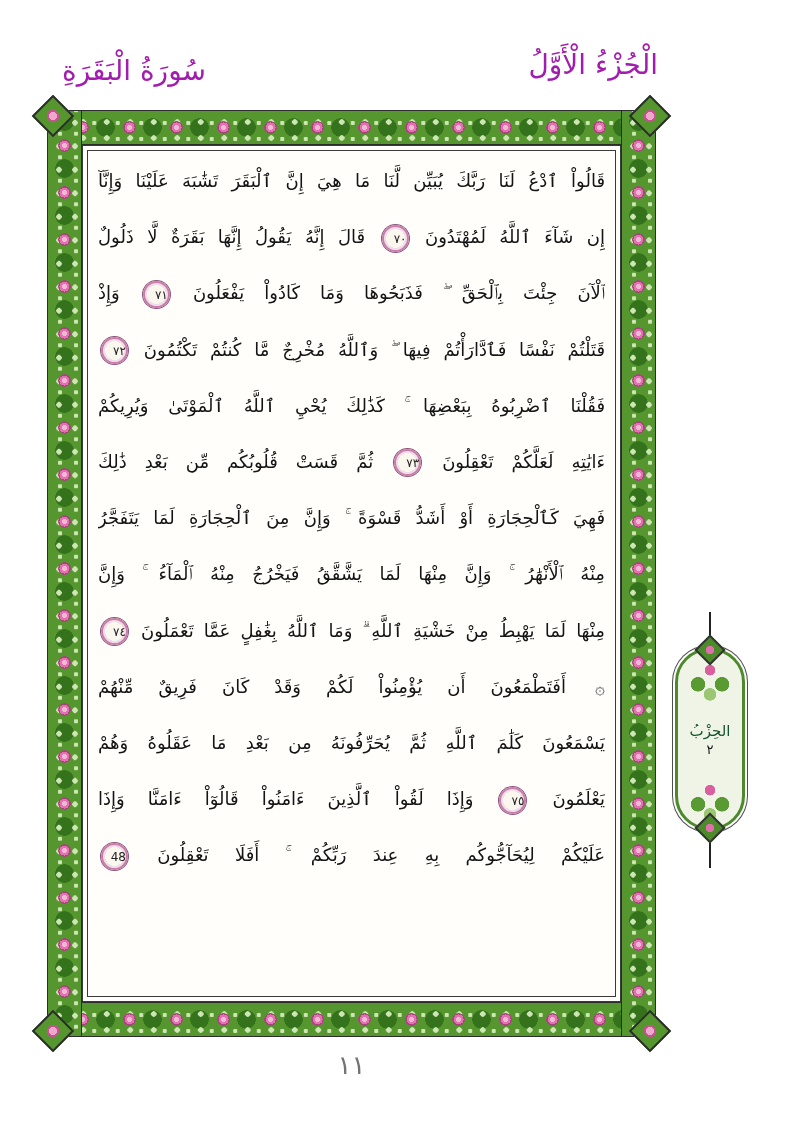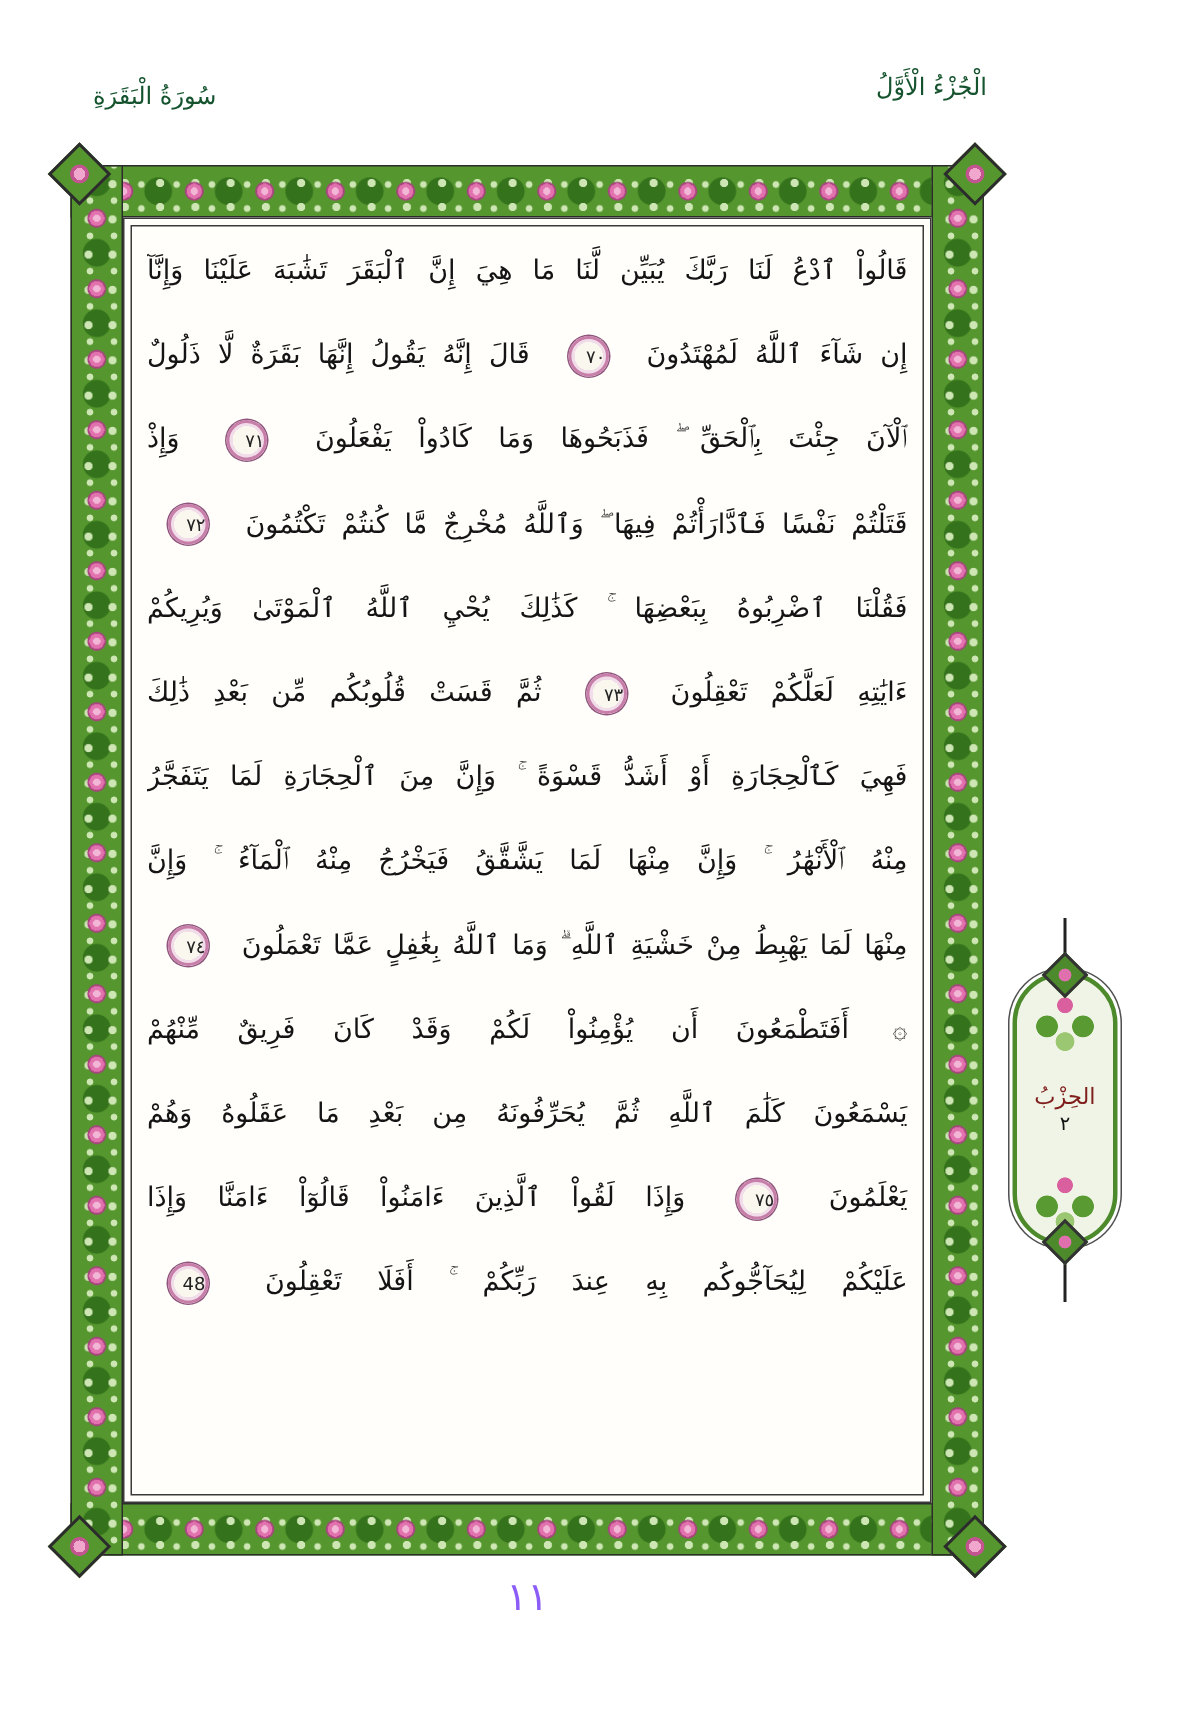--- a/index.html
+++ b/index.html
@@ -1,21 +1,21 @@
 <!DOCTYPE html>
 <html lang="ar"><head>
 <meta charset="utf-8">
 <style>
   html,body{margin:0;padding:0;}
   body{
     width:798px;height:1140px;position:relative;background:#ffffff;
     font-family:"DejaVu Sans",sans-serif;color:#1b1b1b;overflow:hidden;
   }
   
-  .running-head{position:absolute;font-size:16px;color:#14532d;direction:rtl;white-space:nowrap;}
+  .running-head{position:absolute;font-size:28px;color:#a21caf;direction:rtl;white-space:nowrap;}
   .head-right{top:48px;right:140px;margin-left:26px;}
   .head-left{top:54px;left:62px;}
   
   .frame{position:absolute;left:47px;top:110px;width:609px;height:927px;}
   .band{position:absolute;background-color:#55962e;border:1px solid #2c2c2c;box-sizing:border-box;}
   .band-h{
     background-image:
       radial-gradient(circle,#f2b7d6 0 2.5px,#e272ae 2.5px 5px,#a8437f 5px 6px,rgba(0,0,0,0) 6.5px),
       radial-gradient(circle,#cde6b4 0 2.5px,rgba(0,0,0,0) 3px),
       radial-gradient(circle,#cde6b4 0 2px,rgba(0,0,0,0) 2.5px),
@@ -49,21 +49,21 @@
   .quran-line{
     height:56.2px;line-height:56.2px;white-space:nowrap;overflow:hidden;
     text-align:justify;text-align-last:justify;font-size:18px;color:#141414;
   }
   .ayah-text{letter-spacing:0;}
   .ayah-marker{
     display:inline-block;vertical-align:middle;width:27px;height:27px;border-radius:50%;
     background:radial-gradient(circle,#faf7ee 0 58%,#f1dcea 58% 100%);
     border:2px solid #c77fa9;box-shadow:0 0 0 1px #8e567c;
     text-align:center;line-height:25px;font-size:12px;color:#222;box-sizing:border-box;
-    margin:0 14px;
+    margin:0 3px;
   }
   .rub-el-hizb{font-size:17px;color:#3c3c3c;vertical-align:middle;margin-left:4px;}
   
   .hizb-ornament{position:absolute;left:672px;top:612px;width:76px;height:256px;}
   .hizb-line{position:absolute;left:50%;top:0;width:2px;height:100%;background:#222;transform:translateX(-50%);}
   .hizb-medallion{
     position:absolute;left:3px;top:36px;width:70px;height:182px;box-sizing:border-box;
     background:#f0f4e6;border:3px solid #4c8a2c;border-radius:34px;
     box-shadow:0 0 0 2px #ffffff,0 0 0 3px #4f4f4f;
     display:flex;flex-direction:column;align-items:center;justify-content:space-between;
@@ -76,24 +76,24 @@
   .hizb-tip-top{top:-12px;} .hizb-tip-bottom{bottom:-12px;}
   .hizb-deco{
     width:48px;height:44px;margin:6px 0;
     background-image:
       radial-gradient(circle at 50% 30%,#d95f9f 0 5px,rgba(0,0,0,0) 5.5px),
       radial-gradient(circle at 25% 62%,#5a9a33 0 7px,rgba(0,0,0,0) 7.5px),
       radial-gradient(circle at 75% 62%,#5a9a33 0 7px,rgba(0,0,0,0) 7.5px),
       radial-gradient(circle at 50% 85%,#9cc772 0 6px,rgba(0,0,0,0) 6.5px);
   }
   .hizb-text{display:flex;flex-direction:column;align-items:center;direction:rtl;}
-  .hizb-label{font-size:15px;color:#7f1d1d;}
+  .hizb-label{font-size:15px;color:#14532d;}
   .hizb-number{font-size:13px;color:#101010;margin-top:2px;}
   
-  .page-number{position:absolute;top:1050px;left:47px;width:609px;text-align:center;font-size:26px;color:#8b5cf6;}
+  .page-number{position:absolute;top:1050px;left:47px;width:609px;text-align:center;font-size:26px;color:#737373;}
 </style>
 </head>
 <body>
 
 <div class="running-head head-right">الْجُزْءُ الْأَوَّلُ</div>
 <div class="running-head head-left">سُورَةُ الْبَقَرَةِ</div>
 
 <div class="frame">
   <div class="band band-h band-top"></div>
   <div class="band band-h band-bottom"></div>

